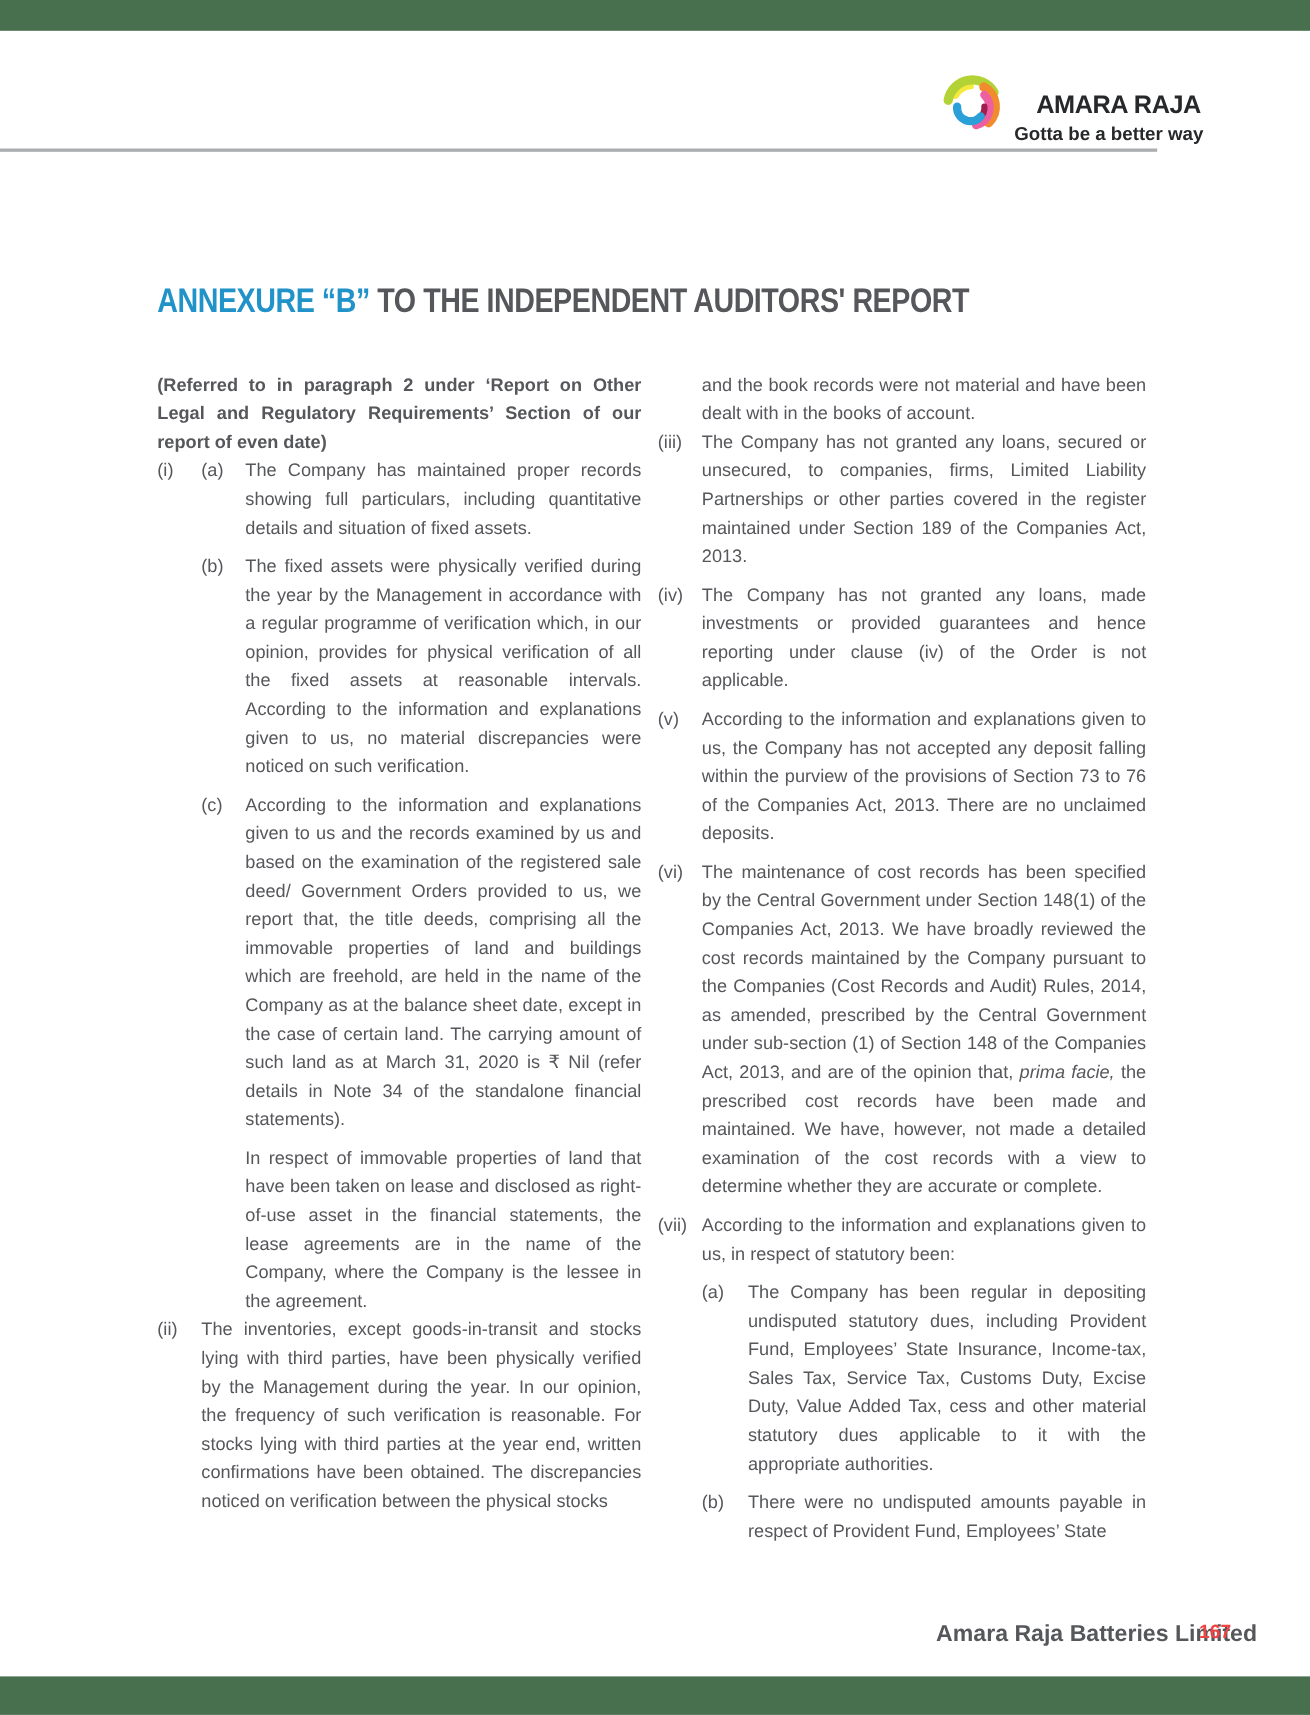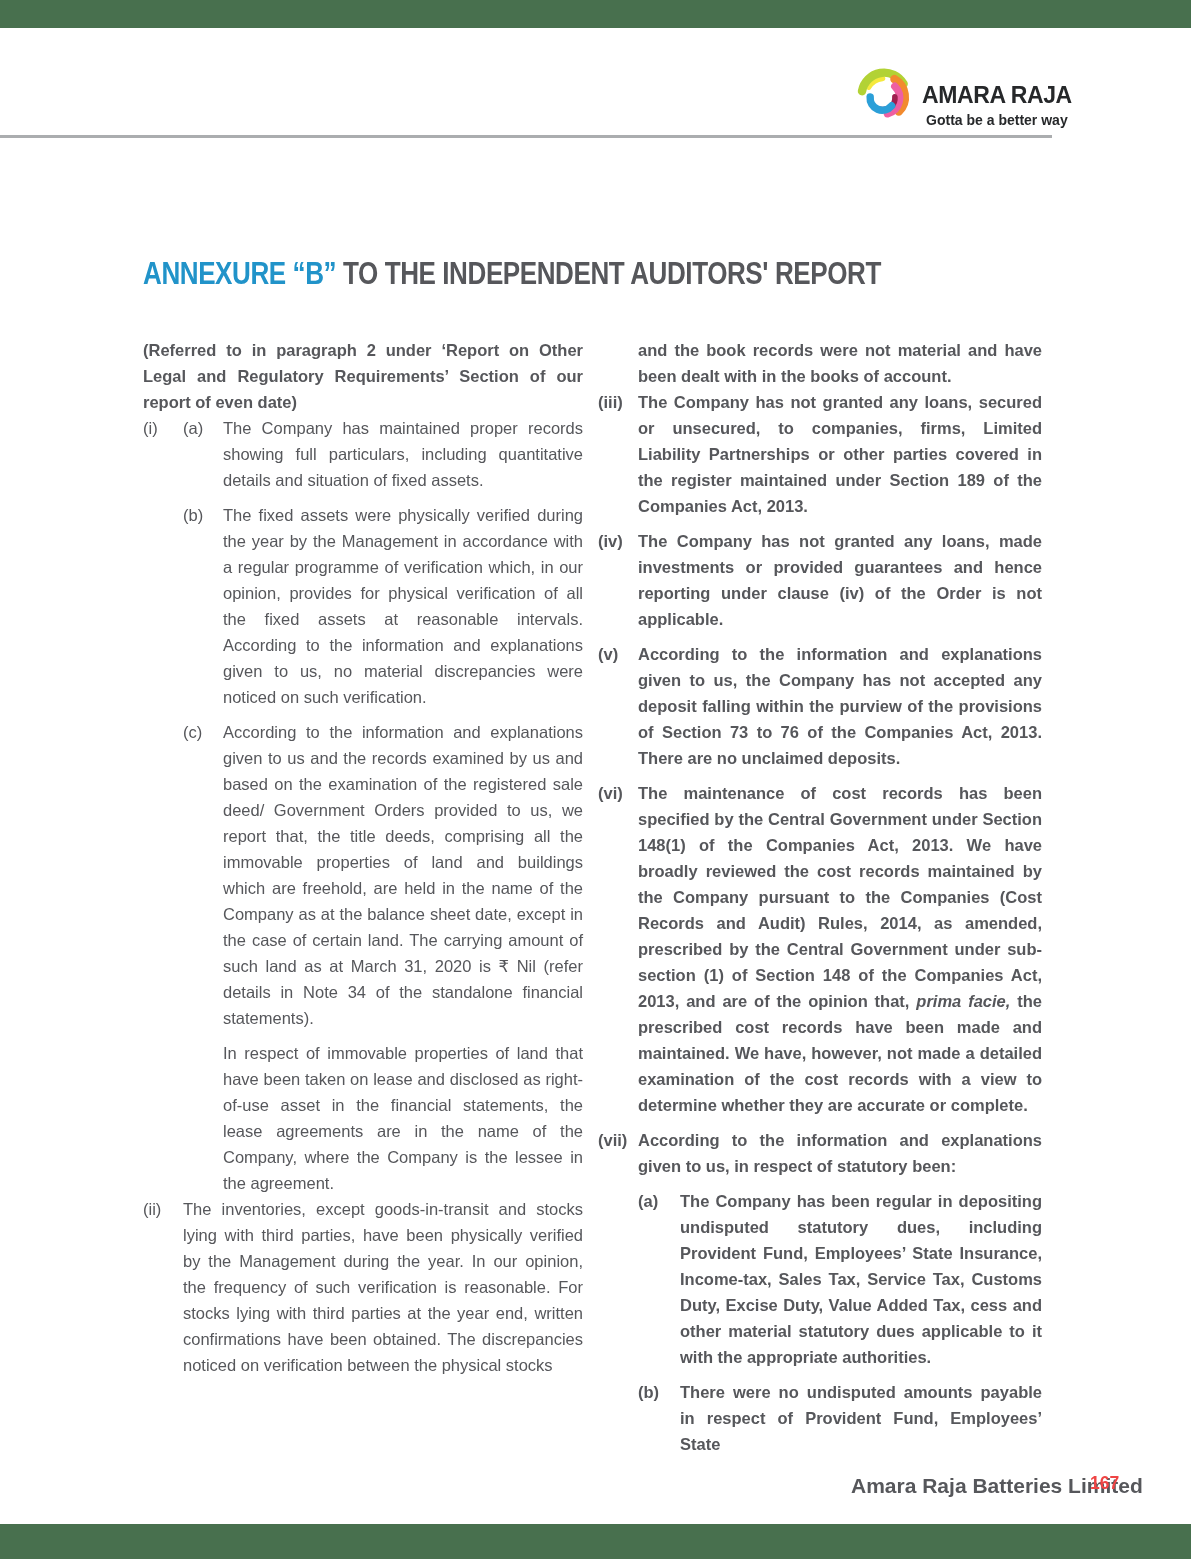--- a/index.html
+++ b/index.html
@@ -10,34 +10,34 @@
   }
   .band { position:absolute; left:0; width:100%; background:#48704e; }
   .band-top { top:0; height:28px; }
   .band-bottom { bottom:0; height:35px; }
 
   .header-rule { position:absolute; left:0; top:135px; width:1052px; height:3px; background:#abadaf; }
 
   .logo { position:absolute; left:856px; top:64px; display:flex; align-items:flex-start; gap:6px; }
   .logo-mark svg { display:block; }
   .logo-textblock { padding-top:18px; }
-  .logo-name { font-size:23px; font-weight:bold; color:#26282a; letter-spacing:-0.4px; white-space:nowrap; }
-  .logo-tagline { font-size:14px; font-weight:bold; color:#26282a; text-align:center; margin-top:3px; white-space:nowrap; }
+  .logo-name { font-size:23px; font-weight:bold; color:#26282a; letter-spacing:-0.4px; white-space:nowrap;margin-left:20px; }
+  .logo-tagline { font-size:17px; font-weight:bold; color:#26282a; text-align:center; margin-top:3px; white-space:nowrap; }
 
   .doc-title {
     position:absolute; left:143px; top:256px; margin:0;
     font-size:31px; font-weight:700; letter-spacing:-0.5px; white-space:nowrap;
     color:#56575b; transform:scaleX(0.84); transform-origin:left center;
   }
   .doc-title .hl { color:#2193c9; }
 
   .columns { position:absolute; left:143px; top:337px; display:flex; gap:15px; }
   .col { font-size:16.5px; line-height:26px; text-align:justify; }
   .col-left { width:440px; }
-  .col-right { width:444px;font-weight:bold; }
+  .col-right { width:444px; }
   .col p { margin:0; }
 
   .intro { font-weight:bold; margin-bottom:9px; }
   .row { display:flex; margin-bottom:9px; }
   .m1 { flex:0 0 40px; }
   .m2 { flex:0 0 40px; }
   .col-right .m2 { flex:0 0 42px; }
   .row .txt { flex:1 1 auto; text-align:justify; }
   .cont-left { padding-left:80px; margin-bottom:9px; }
   .cont-right { padding-left:40px; margin-bottom:9px; }

